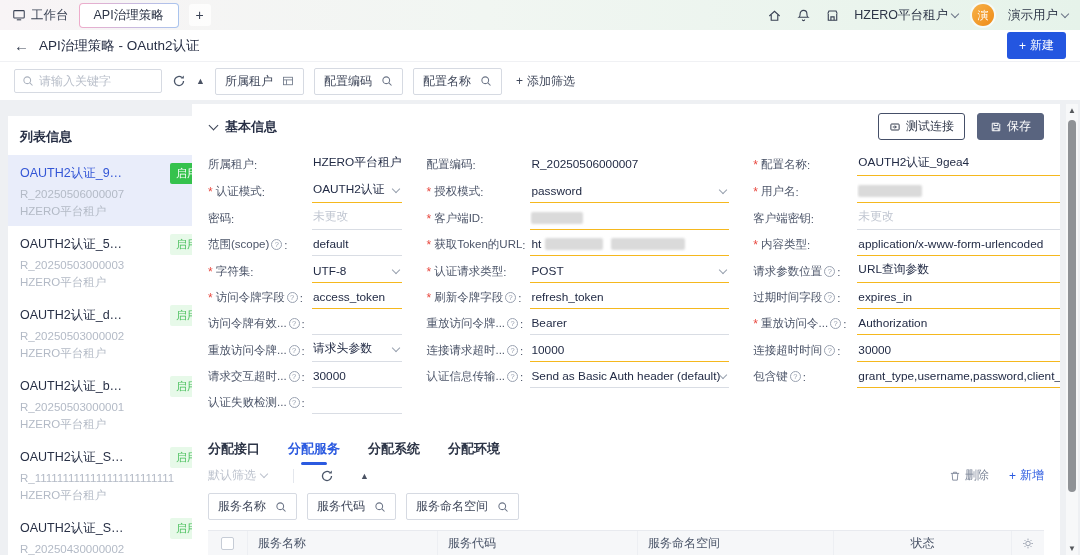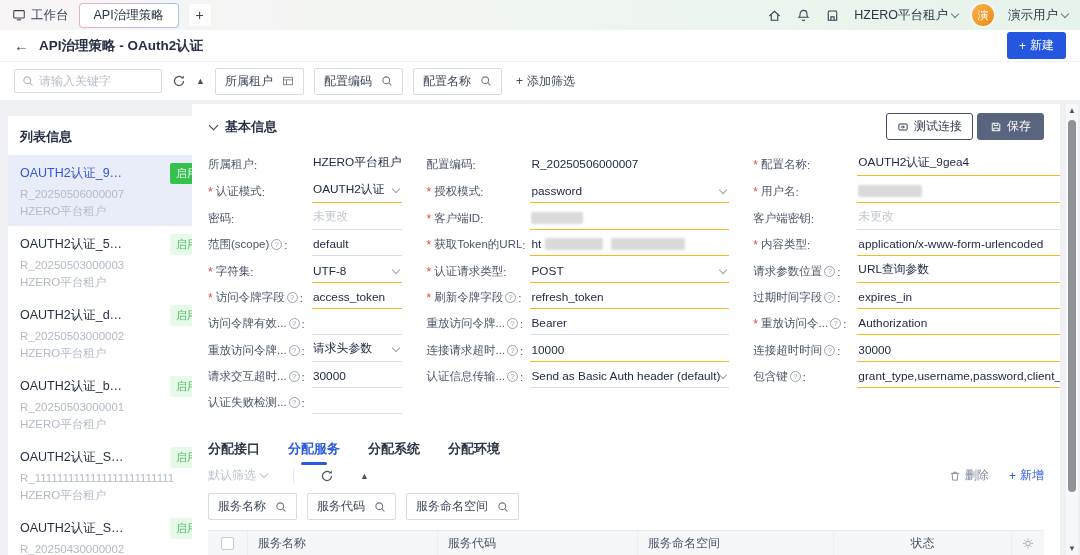--- a/index.html
+++ b/index.html
@@ -15,21 +15,21 @@
   .tab-plus{width:22px;height:22px;border-radius:3px;background:rgba(255,255,255,.75);display:flex;align-items:center;justify-content:center;font-size:14px;color:#3a4254;cursor:pointer}
   .tb-right{margin-left:auto;display:flex;align-items:center;gap:14px}
   .tb-icon{color:#3a4254;cursor:pointer}
   .tb-text{font-size:12.5px;color:#2d3547;display:flex;align-items:center;gap:4px;cursor:pointer}
   .avatar{width:22px;height:22px;border-radius:50%;background:linear-gradient(135deg,#f7b149,#ef8b17);color:#fff;font-size:11px;display:flex;align-items:center;justify-content:center;box-shadow:0 0 0 2px rgba(255,255,255,.6)}
   .chev{width:6px;height:6px;border-right:1.2px solid #6b7486;border-bottom:1.2px solid #6b7486;transform:rotate(45deg);flex:none;margin-top:-3px}
 
   
   .navbar{height:32px;background:#fff;display:flex;align-items:center;padding:0 14px;border-bottom:1px solid #f0f1f4}
   .back{font-size:15px;color:#3a4254;margin-right:10px;cursor:pointer}
-  .page-title{font-size:13.5px;font-weight:bold;color:#272f45}
+  .page-title{font-size:13.5px;font-weight:normal;color:#272f45}
   .btn-new{margin-left:auto;background:#2456e0;color:#fff;font-size:12px;padding:5px 12px;border-radius:3px;border:none;display:flex;align-items:center;gap:4px;cursor:pointer}
 
   
   .filterbar{height:38px;background:#fff;display:flex;align-items:center;padding:0 14px;gap:10px}
   .searchbox{width:148px;height:24px;border:1px solid #d6dae2;border-radius:2px;display:flex;align-items:center;padding:0 7px;gap:5px;color:#aab1bd}
   .searchbox input{border:none;outline:none;font-size:12px;width:110px;color:#3f475a;font-family:inherit}
   .searchbox input::placeholder{color:#b8bec9}
   .icon-btn{color:#4a5568;cursor:pointer;display:flex;align-items:center}
   .tri{font-size:9px;color:#4a5263;cursor:pointer}
   .chip{border:1px solid #d6dae2;border-radius:2px;padding:4px 9px;font-size:12px;color:#3f475a;display:flex;align-items:center;gap:9px;cursor:pointer;background:#fff;white-space:nowrap}
@@ -52,21 +52,21 @@
   .badge.solid{background:#35c24d;color:#fff}
   .badge.light{background:#e7f9e9;color:#49c05c}
   .si-sub{font-size:11.5px;color:#b3bac6;margin-top:4px;white-space:nowrap;overflow:hidden}
 
   .maincard{position:absolute;left:192px;top:104px;width:868px;bottom:0;background:#fff;overflow:hidden;padding:9px 16px 0}
 
   
   .sec-head{display:flex;align-items:center}
   .sec-caret{width:7px;height:7px;border-right:1.5px solid #3a4254;border-bottom:1.5px solid #3a4254;transform:rotate(45deg);margin:-2px 8px 0 2px}
   .sec-title{font-size:13px;font-weight:bold;color:#272f45}
-  .sec-btns{margin-left:auto;display:flex;gap:4px}
+  .sec-btns{margin-left:auto;display:flex;gap:12px}
   .btn-test{background:#fff;border:1px solid #454f68;color:#2d3547;font-size:12px;padding:4px 10px;border-radius:3px;display:flex;align-items:center;gap:5px;cursor:pointer}
   .btn-save{background:#59647f;border:1px solid #59647f;color:#fff;font-size:12px;padding:4px 12px;border-radius:3px;display:flex;align-items:center;gap:5px;cursor:pointer}
 
   
   .form-grid{margin-top:13px;display:grid;grid-template-columns:1fr 1.02fr 1.08fr;column-gap:24px;row-gap:4px}
   .field{display:flex;align-items:flex-end;min-height:22px}
   .f-label{width:104px;flex:none;font-size:11.5px;color:#4c5569;padding-bottom:4px;display:flex;align-items:center;white-space:nowrap;overflow:hidden}
   .req{color:#e8483f;margin-right:3px;font-size:12px}
   .help{width:11px;height:11px;border:1px solid #9aa2b1;border-radius:50%;color:#9aa2b1;font-size:7.5px;display:inline-flex;align-items:center;justify-content:center;margin:0 2px;flex:none}
   .f-value{flex:1;border-bottom:1px solid #d9dde4;font-size:11.8px;color:#222b45;padding:2px 1px 4px;display:flex;align-items:center;min-height:21px;white-space:nowrap;overflow:hidden}

